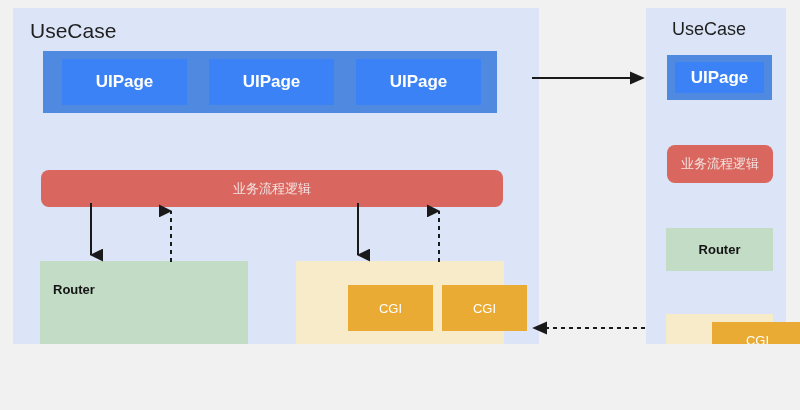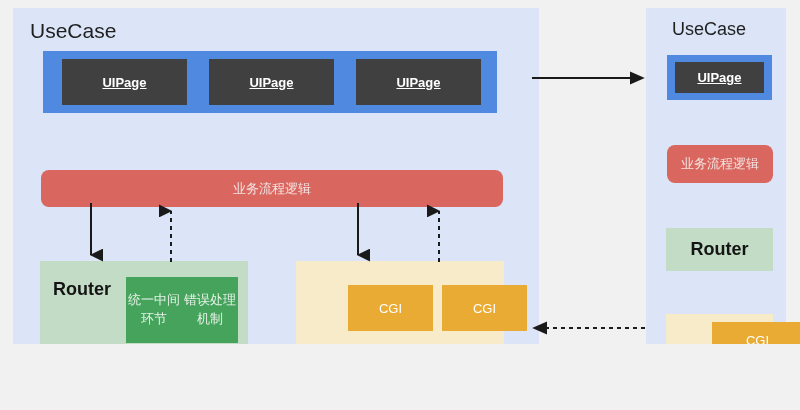--- a/index.html
+++ b/index.html
@@ -41,25 +41,25 @@
   .box {
     position: absolute;
     box-sizing: border-box;
     display: flex;
     align-items: center;
     justify-content: center;
     text-align: center;
   }
 
   .blue-outer   { background: #4f8ae0; }
-  .blue-inner   { background: #404040; color: #ffffff; font-size: 13px; font-weight: 600; text-decoration: underline; }
+  .blue-inner   { background: #3b82f6; color: #ffffff; font-size: 17px; font-weight: 600; }
   .red-bar      { background: #d9675f; color: #f3e2e0; font-size: 13px; border-radius: 8px; }
   .green-outer  { background: #c2dcc5; }
   .green-inner  { background: #45a35b; color: #e6f2e8; font-size: 13px; line-height: 1.45; }
-  .router-label { color: #141414; font-size: 18px; font-weight: 700; }
+  .router-label { color: #141414; font-size: 13px; font-weight: 700; }
   .beige-outer  { background: #f8ebc9; }
   .orange-inner { background: #e9ab33; color: #ffffff; font-size: 13px; margin-left: 38px; }
 
   
   #ui-group       { left: 43px;  top: 51px;  width: 454px; height: 62px; }
   #ui-page-1      { left: 62px;  top: 59px;  width: 125px; height: 46px; }
   #ui-page-2      { left: 209px; top: 59px;  width: 125px; height: 46px; }
   #ui-page-3      { left: 356px; top: 59px;  width: 125px; height: 46px; }
 
   
@@ -107,25 +107,20 @@
 
   <div class="box blue-outer" id="ui-group"></div>
   <div class="box blue-inner" id="ui-page-1">UIPage</div>
   <div class="box blue-inner" id="ui-page-2">UIPage</div>
   <div class="box blue-inner" id="ui-page-3">UIPage</div>
 
   <div class="box red-bar" id="biz-bar">业务流程逻辑</div>
 
   <div class="box green-outer" id="router-group"></div>
   <div class="box router-label" id="router-label">Router</div>
-  <div class="box green-inner" id="router-inner">
-    <span>统一中间环节</span>
-      <br>
-    <span>错误处理机制</span>
-  </div>
 
   <div class="box beige-outer" id="cgi-group"></div>
   <div class="box orange-inner" id="cgi-1">CGI</div>
   <div class="box orange-inner" id="cgi-2">CGI</div>
 
   <svg class="arrow-svg" id="arrow-v1" viewBox="0 0 30 62">
     <defs>
       <marker id="head-down" markerWidth="7" markerHeight="7" refX="3.2" refY="6" orient="auto">
         <path d="M0,0 L3.2,6.6 L6.4,0 z" fill="#1a1a1a"></path>
       </marker>

